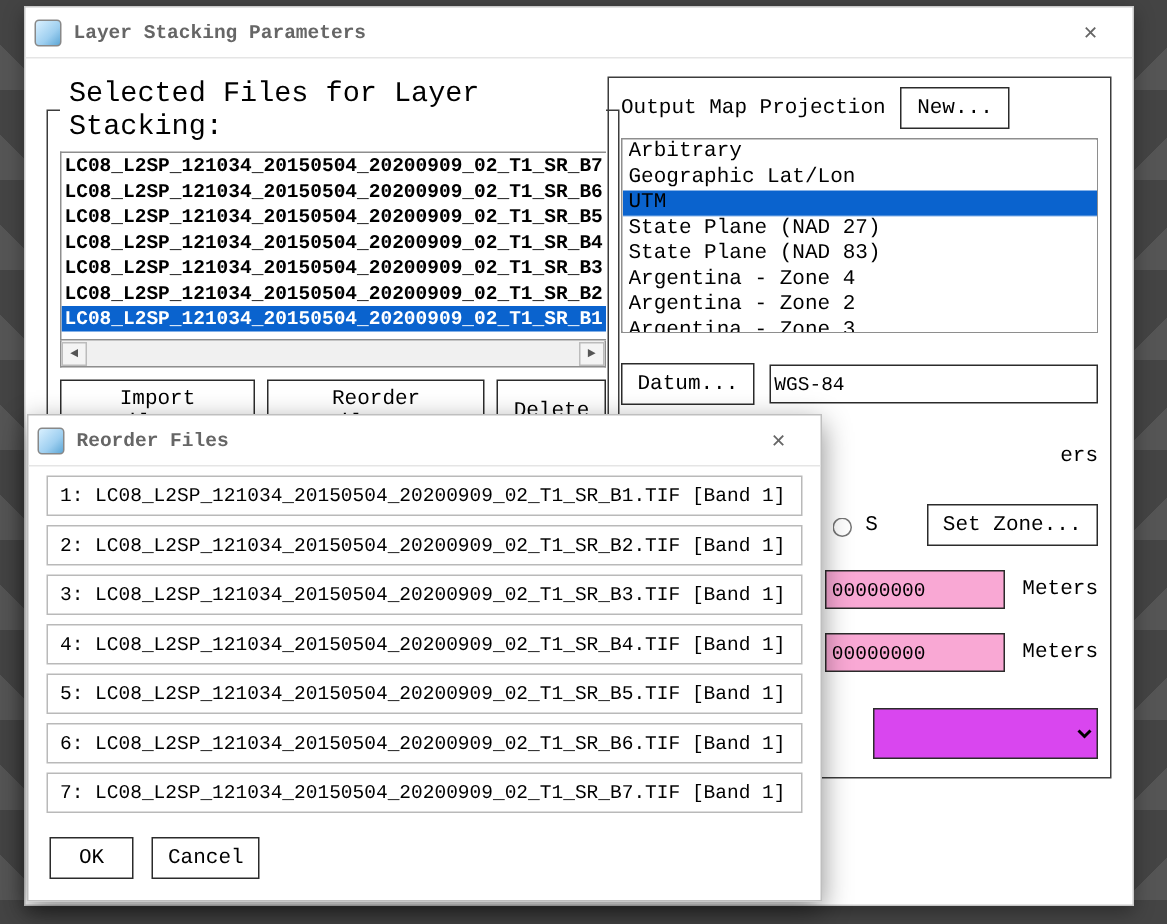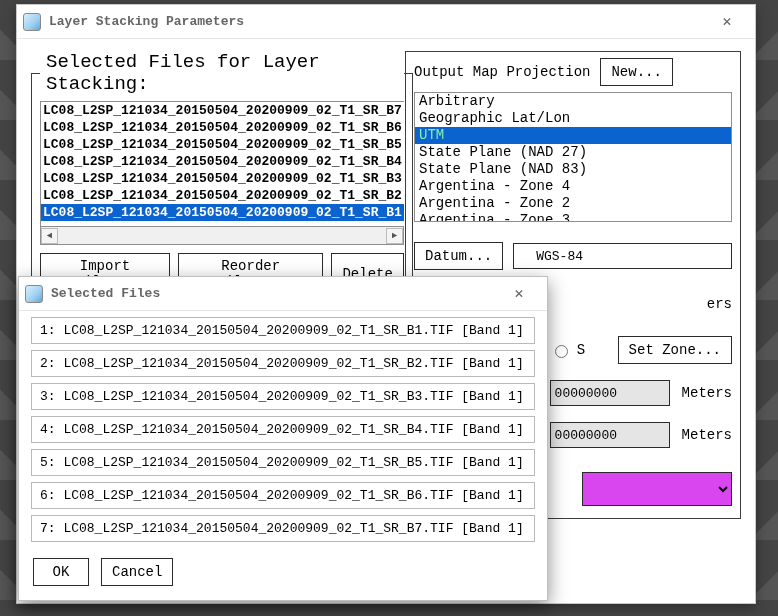--- a/index.html
+++ b/index.html
@@ -122,35 +122,35 @@
   .outproj-head span{font-size:14px;}
   .projlist{
     height:130px;
     border:1px solid #8e8e8e;
     background:#fff;
     font-size:14px;
     line-height:17px;
     overflow-y:scroll;
   }
   .projlist .row{padding:0 4px;}
-  .projlist .row.sel{background:#0a63ce;color:#86efac;}
+  .projlist .row.sel{background:#0a63ce;color:#000000;}
 
   .kv{display:flex;align-items:center;gap:10px;margin-top:20px;}
   .kv input[type=text]{
     flex:1;
     border:1.5px solid #2b2b2b;
-    height:26px;padding:2px 22px;
+    height:26px;padding:2px 2px;
     font-family:inherit;font-size:13px;
   }
   .ns-row{display:flex;align-items:center;gap:28px;margin-top:18px;font-size:14px;}
   .ns-row label{display:flex;align-items:center;gap:6px;}
   .spinline{display:flex;align-items:center;gap:12px;margin-top:16px;font-size:14px;}
   .spin{
     border:1.5px solid #2b2b2b;height:26px;width:120px;
-    display:flex;align-items:center;padding:0 4px;background:#e5e5e5;font-size:13px;
+    display:flex;align-items:center;padding:0 4px;background:#f9a8d4;font-size:13px;
   }
   select.win{
     border:1.5px solid #2b2b2b;height:26px;font-family:inherit;font-size:13px;
     background:#d946ef;padding:16px 4px;
   }
 
   
   .reorder-dialog{
     position:absolute;
     left:18px; top:276px;
@@ -269,21 +269,21 @@
           </select>
         </div>
       </fieldset>
     </div>
   </div>
 </div>
 
 <div class="reorder-dialog">
   <div class="titlebar">
     <div class="icon"></div>
-    <span>Selected Files</span>
+    <span>Reorder Files</span>
     <div class="close">✕</div>
   </div>
   <div id="reorder-body">
       <div class="ritem">1: LC08_L2SP_121034_20150504_20200909_02_T1_SR_B1.TIF [Band 1]</div>
       <div class="ritem">2: LC08_L2SP_121034_20150504_20200909_02_T1_SR_B2.TIF [Band 1]</div>
       <div class="ritem">3: LC08_L2SP_121034_20150504_20200909_02_T1_SR_B3.TIF [Band 1]</div>
       <div class="ritem">4: LC08_L2SP_121034_20150504_20200909_02_T1_SR_B4.TIF [Band 1]</div>
       <div class="ritem">5: LC08_L2SP_121034_20150504_20200909_02_T1_SR_B5.TIF [Band 1]</div>
       <div class="ritem">6: LC08_L2SP_121034_20150504_20200909_02_T1_SR_B6.TIF [Band 1]</div>
       <div class="ritem">7: LC08_L2SP_121034_20150504_20200909_02_T1_SR_B7.TIF [Band 1]</div>

